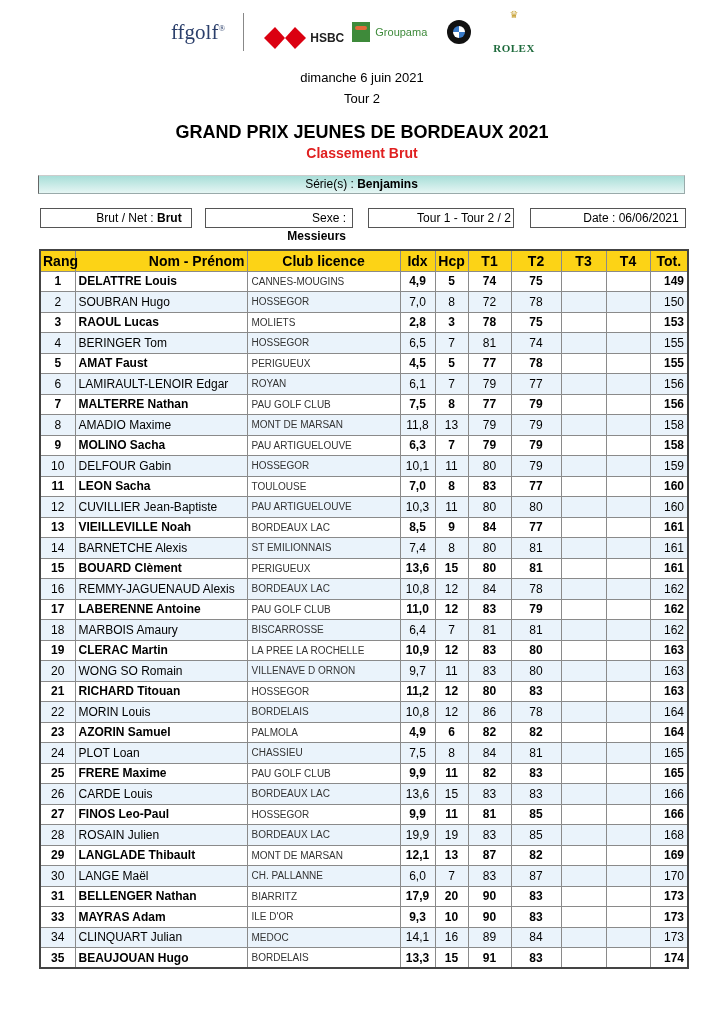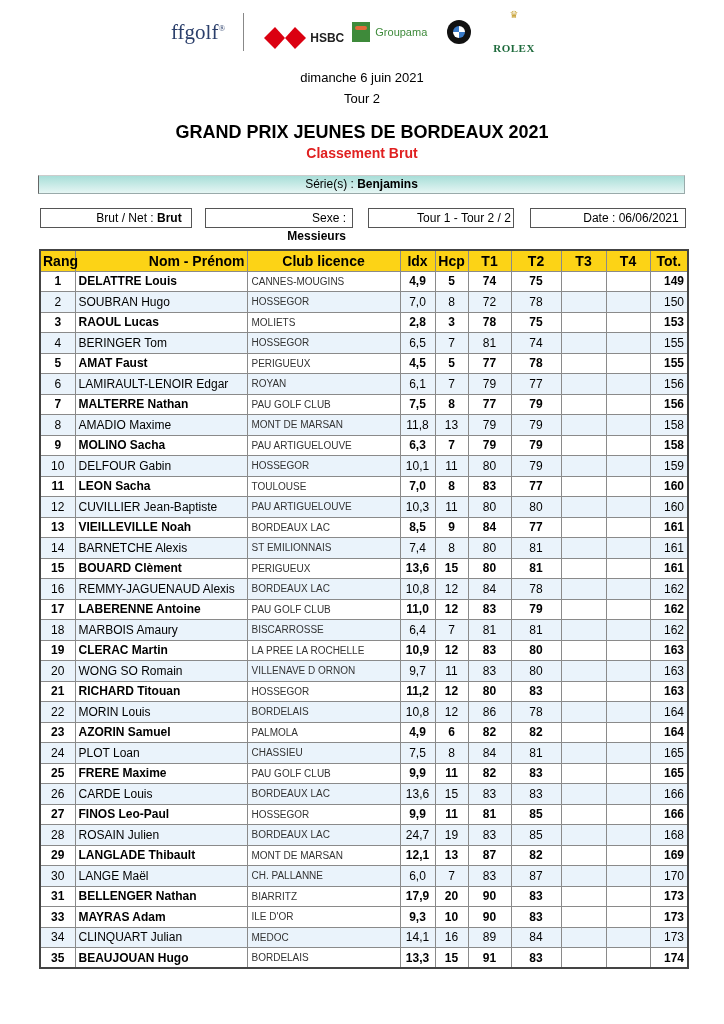--- a/index.html
+++ b/index.html
@@ -452,21 +452,21 @@
         <td class="c">81</td>
         <td class="c">85</td>
         <td class="c"></td>
         <td class="c"></td>
         <td class="r">166</td>
       </tr>
       <tr class="even">
         <td class="c">28</td>
         <td>ROSAIN Julien</td>
         <td class="club">BORDEAUX LAC</td>
-        <td class="c">24,7</td>
+        <td class="c">19,9</td>
         <td class="c">19</td>
         <td class="c">83</td>
         <td class="c">85</td>
         <td class="c"></td>
         <td class="c"></td>
         <td class="r">168</td>
       </tr>
       <tr class="odd">
         <td class="c">29</td>
         <td>LANGLADE Thibault</td>

